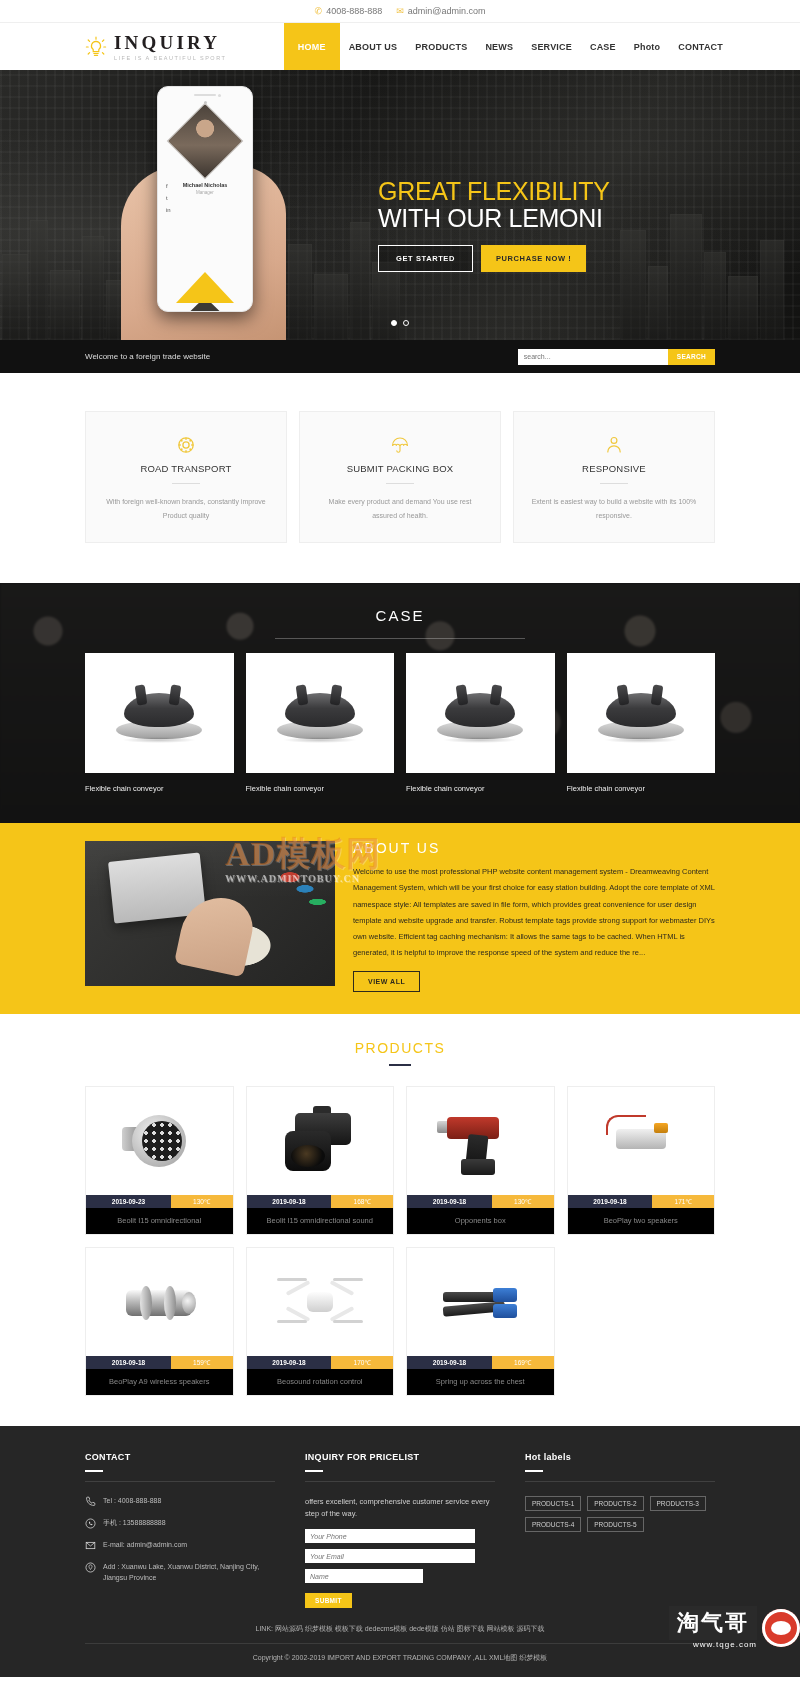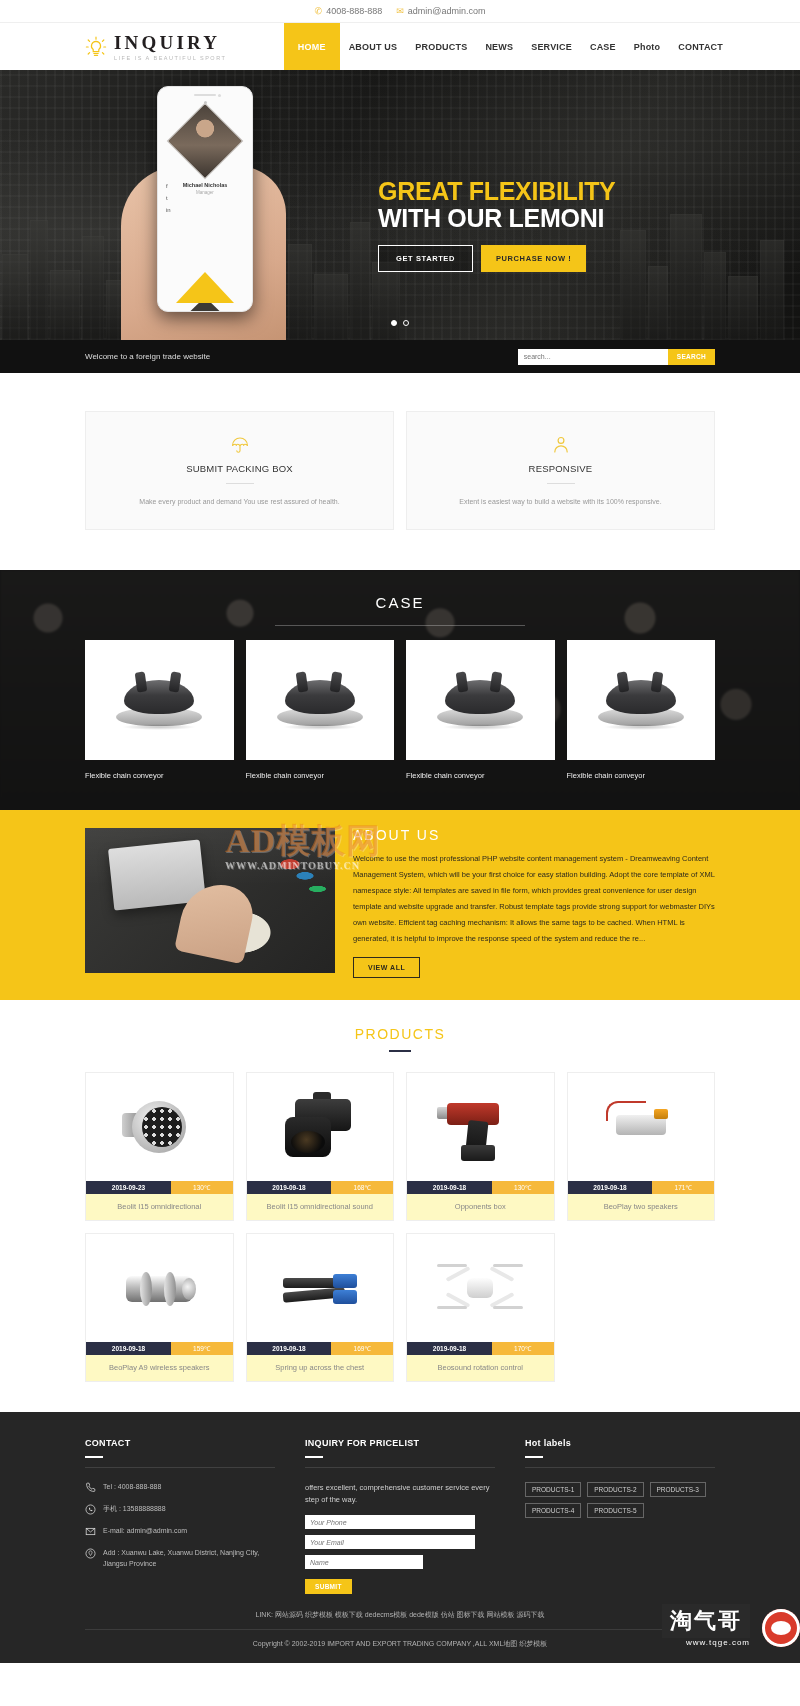--- a/index.html
+++ b/index.html
@@ -160,21 +160,21 @@
     width:0;height:0;border-left:29px solid transparent;border-right:29px solid transparent;
     border-bottom:31px solid #f5c518;
   }
   .tri-dark {
     position:absolute; left:50%; bottom:-14px; transform:translateX(-50%);
     width:0;height:0;border-left:29px solid transparent;border-right:29px solid transparent;
     border-bottom:28px solid #3d3a35;
   }
   .hero-copy { position: absolute; left: 378px; top: 108px; z-index: 4; width: 300px; }
   .hero-h1 {
-    font-size: 25px; line-height: 1.06; font-weight: 700; letter-spacing: -.3px;
+    font-size: 25px; line-height: 1.06; font-weight: 400; letter-spacing: -.3px;
     color: #f5c518; font-family: "Liberation Sans", sans-serif;
   }
   .hero-h1 .w { color: #fff; }
   .hero-p {
     margin-top: 12px; font-size: 7.5px; color: #d9d9d9; line-height: 1.85;
     width: 276px;
   }
   .hero-btns { margin-top: 14px; display: flex; gap: 8px; }
   .btn-outline {
     border: 1px solid #fff; color: #fff; background: rgba(0,0,0,.25);
@@ -342,21 +342,21 @@
   .prod-meta { display:flex; height: 13px; }
   .prod-date {
     flex: 0 0 58%; background: #2b2f45; color:#fff; font-size:6.5px;
     display:flex; align-items:center; justify-content:center; font-weight:700;
   }
   .prod-temp {
     flex: 1; background: #f6b93b; color:#fff; font-size:6.5px;
     display:flex; align-items:center; justify-content:center;
   }
   .prod-name {
-    background:#fef9c3; text-align:center; font-size: 7.5px; color:#888;
+    background:#000000; text-align:center; font-size: 7.5px; color:#888;
     padding: 8px 4px 9px;
   }
 
   
   .art { width: 86px; height: 80px; position:relative; }
   .art-watch .ring { position:absolute; left:16px; top:14px; width:54px;height:52px;border-radius:50%;
     background: radial-gradient(circle at 40% 35%, #f2f2f2, #9a9a9a);}
   .art-watch .face { position:absolute; left:26px; top:20px;width:40px;height:40px;border-radius:50%;
     background:#1d1d1d;
     background-image: radial-gradient(circle, #ddd 1.6px, transparent 1.7px);
@@ -457,22 +457,22 @@
     cursor:pointer; white-space:nowrap;
   }
   .links {
     text-align:center; font-size: 7px; color:#b3b3b3; padding: 16px 0 9px;
   }
   .copy {
     border-top: 1px solid rgba(255,255,255,.1);
     text-align:center; font-size: 7px; color:#b3b3b3; padding: 9px 0 14px;
   }
   .footer-wm {
-    position:absolute; right: 0px; bottom: 16px; z-index: 8;
-    display:flex; align-items:flex-end; gap: 12px;
+    position:absolute; right: 0px; bottom: 28px; z-index: 8;
+    display:flex; align-items:center; gap: 5px;
   }
   .fwm-box {
     background:#2a2a2a; color:#fff; font-family:"Liberation Serif",serif;
     font-size: 22px; font-weight:900; padding: 2px 8px; letter-spacing:2px;
   }
   .fwm-circle {
     width: 38px;height:38px;border-radius:50%;background:#d93b2b;position:relative;
     box-shadow: inset 0 0 0 3px #fff;
   }
   .fwm-circle:after{content:"";position:absolute;left:9px;top:12px;width:20px;height:14px;
@@ -584,20 +584,34 @@
     <div class="search-group">
       <input class="search-input" type="text" placeholder="search..." style="">
       <button class="search-btn">SEARCH</button>
     </div>
   </div>
 
   <div class="features">
     <div class="feat">
       <div class="feat-ico">
         <svg width="20" height="20" viewBox="0 0 20 20">
+          <circle cx="10" cy="10" r="7.2" fill="none" stroke="#f0c83e" stroke-width="1.3"></circle>
+          <circle cx="10" cy="10" r="3.1" fill="none" stroke="#f0c83e" stroke-width="1.3"></circle>
+          <g stroke="#f0c83e" stroke-width="1.5">
+            <path d="M10 2.8v2M10 15.2v2M2.8 10h2M15.2 10h2M5 5l1.4 1.4M13.6 13.6 15 15M15 5l-1.4 1.4M6.4 13.6 5 15"></path>
+          </g>
+        </svg>
+      </div>
+      <div class="feat-title">ROAD TRANSPORT</div>
+      <div class="feat-rule"></div>
+      <div class="feat-desc">With foreign well-known brands, constantly improve Product quality</div>
+    </div>
+    <div class="feat">
+      <div class="feat-ico">
+        <svg width="20" height="20" viewBox="0 0 20 20">
           <path d="M2.5 10.5a7.5 7.5 0 0 1 15 0c-2-1.6-3.8-1.6-3.8 0 0-1.6-1.8-1.6-3.7 0-1.9-1.6-3.7-1.6-3.7 0 0-1.6-1.8-1.6-3.8 0z" fill="none" stroke="#f0c83e" stroke-width="1.1" stroke-linejoin="round"></path>
           <path d="M10 10.5v5.2a1.6 1.6 0 0 1-3.2 0" fill="none" stroke="#f0c83e" stroke-width="1.1" stroke-linecap="round"></path>
         </svg>
       </div>
       <div class="feat-title">SUBMIT PACKING BOX</div>
       <div class="feat-rule"></div>
       <div class="feat-desc">Make every product and demand You use rest assured of health.</div>
     </div>
     <div class="feat">
       <div class="feat-ico">
@@ -764,53 +778,53 @@
         </div>
         <div class="prod-meta">
           <div class="prod-date">2019-09-18</div>
           <div class="prod-temp">159℃</div>
         </div>
         <div class="prod-name">BeoPlay A9 wireless speakers</div>
       </div>
 
       <div class="prod-card">
         <div class="prod-img">
-          <div class="art art-crimp">
-            <div class="h1"></div>
-              <div class="h2"></div>
-              <div class="blue"></div>
-              <div class="blue2"></div>
-          </div>
-        </div>
-        <div class="prod-meta">
-          <div class="prod-date">2019-09-18</div>
-          <div class="prod-temp">169℃</div>
-        </div>
-        <div class="prod-name">Spring up across the chest</div>
-      </div>
-
-      <div class="prod-card">
-        <div class="prod-img">
           <div class="art art-drone">
             <div class="arm a1"></div>
               <div class="arm a2"></div>
               <div class="arm a3"></div>
               <div class="arm a4"></div>
             <div class="p p1"></div>
               <div class="p p2"></div>
               <div class="p p3"></div>
               <div class="p p4"></div>
             <div class="hub"></div>
           </div>
         </div>
         <div class="prod-meta">
           <div class="prod-date">2019-09-18</div>
           <div class="prod-temp">170℃</div>
         </div>
         <div class="prod-name">Beosound rotation control</div>
+      </div>
+
+      <div class="prod-card">
+        <div class="prod-img">
+          <div class="art art-crimp">
+            <div class="h1"></div>
+              <div class="h2"></div>
+              <div class="blue"></div>
+              <div class="blue2"></div>
+          </div>
+        </div>
+        <div class="prod-meta">
+          <div class="prod-date">2019-09-18</div>
+          <div class="prod-temp">169℃</div>
+        </div>
+        <div class="prod-name">Spring up across the chest</div>
       </div>
 
     </div>
   </div>
 
   <div class="footer">
     <div class="foot-cols">
 
       <div class="fcol-1">
         <div class="f-title">CONTACT</div>

